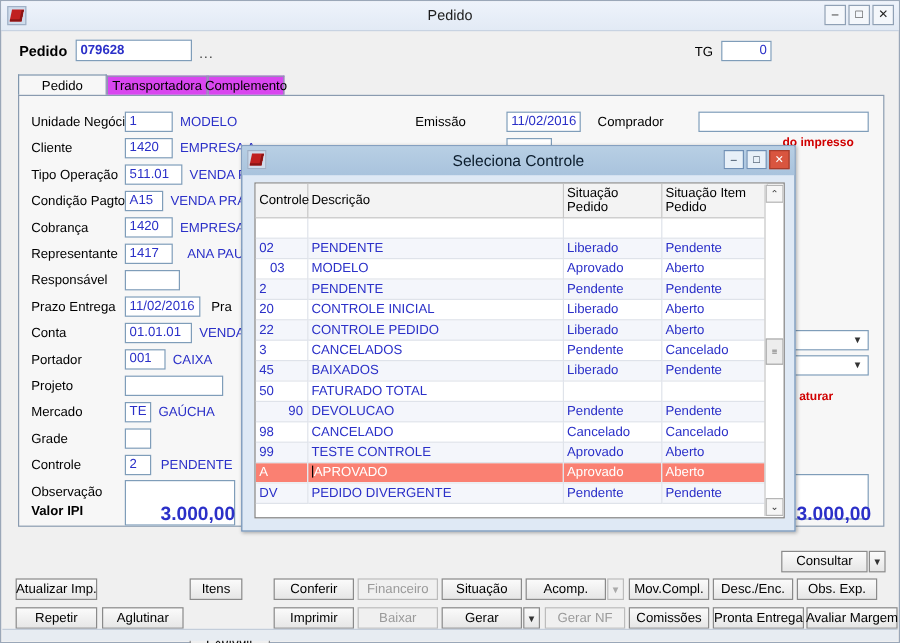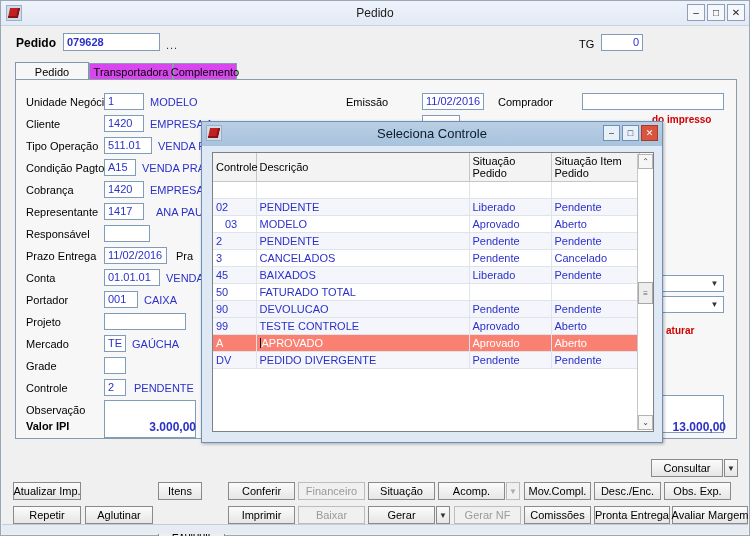--- a/index.html
+++ b/index.html
@@ -83,21 +83,21 @@
     box-sizing:border-box;
   }
   .combo .arw{
     position:absolute;right:1px;top:0px;width:15px;height:15px;
     display:flex;align-items:center;justify-content:center;font-size:8px;color:#333;
   }
   .obsbox{
     position:absolute;border:1px solid #7f9db9;background:#fff;box-sizing:border-box;
   }
   .totlbl{position:absolute;font-size:11px;font-weight:bold;color:#000;}
-  .totval{position:absolute;font-size:12px;font-weight:bold;color:#2b30c8;text-align:right;}
+  .totval{position:absolute;font-size:16px;font-weight:bold;color:#2b30c8;text-align:right;}
   
   .btn{
     position:absolute;height:18px;border:1px solid #8a8a8a;
     background:linear-gradient(#fbfbfb,#e6e6e6);box-sizing:border-box;
     font-size:11px;color:#000;display:flex;align-items:center;justify-content:center;
     white-space:nowrap;
   }
   .btn.disabled{color:#9a9a9a;background:#f0f0f0;border-color:#bcbcbc;}
   .btnarw{
     position:absolute;height:18px;width:14px;border:1px solid #8a8a8a;
@@ -349,42 +349,60 @@
               <td style="width: 82px;">Aprovado</td>
               <td style="width: 88px;">Aberto</td>
             </tr>
             <tr class="alt">
               <td class="c1" style="width: 43px;">2</td>
               <td style="width: 213px;">PENDENTE</td>
               <td style="width: 82px;">Pendente</td>
               <td style="width: 88px;">Pendente</td>
             </tr>
             <tr class="">
+              <td class="c1" style="width: 43px;">20</td>
+              <td style="width: 213px;">CONTROLE INICIAL</td>
+              <td style="width: 82px;">Liberado</td>
+              <td style="width: 88px;">Aberto</td>
+            </tr>
+            <tr class="alt">
+              <td class="c1" style="width: 43px;">22</td>
+              <td style="width: 213px;">CONTROLE PEDIDO</td>
+              <td style="width: 82px;">Liberado</td>
+              <td style="width: 88px;">Aberto</td>
+            </tr>
+            <tr class="">
               <td class="c1" style="width: 43px;">3</td>
               <td style="width: 213px;">CANCELADOS</td>
               <td style="width: 82px;">Pendente</td>
               <td style="width: 88px;">Cancelado</td>
             </tr>
             <tr class="alt">
               <td class="c1" style="width: 43px;">45</td>
               <td style="width: 213px;">BAIXADOS</td>
               <td style="width: 82px;">Liberado</td>
               <td style="width: 88px;">Pendente</td>
             </tr>
             <tr class="">
               <td class="c1" style="width: 43px;">50</td>
               <td style="width: 213px;">FATURADO TOTAL</td>
               <td style="width: 82px;"></td>
               <td style="width: 88px;"></td>
             </tr>
             <tr class="alt">
-              <td class="c1" style="width: 43px;">90</td>
+              <td class="c1" style="width: 43px; text-align: right;">90</td>
               <td style="width: 213px;">DEVOLUCAO</td>
               <td style="width: 82px;">Pendente</td>
               <td style="width: 88px;">Pendente</td>
+            </tr>
+            <tr class="">
+              <td class="c1" style="width: 43px;">98</td>
+              <td style="width: 213px;">CANCELADO</td>
+              <td style="width: 82px;">Cancelado</td>
+              <td style="width: 88px;">Cancelado</td>
             </tr>
             <tr class="alt">
               <td class="c1" style="width: 43px;">99</td>
               <td style="width: 213px;">TESTE CONTROLE</td>
               <td style="width: 82px;">Aprovado</td>
               <td style="width: 88px;">Aberto</td>
             </tr>
             <tr class="sel">
               <td class="c1" style="width: 43px;">A</td>
               <td style="width: 213px;"><span class="caret"></span>APROVADO</td>

